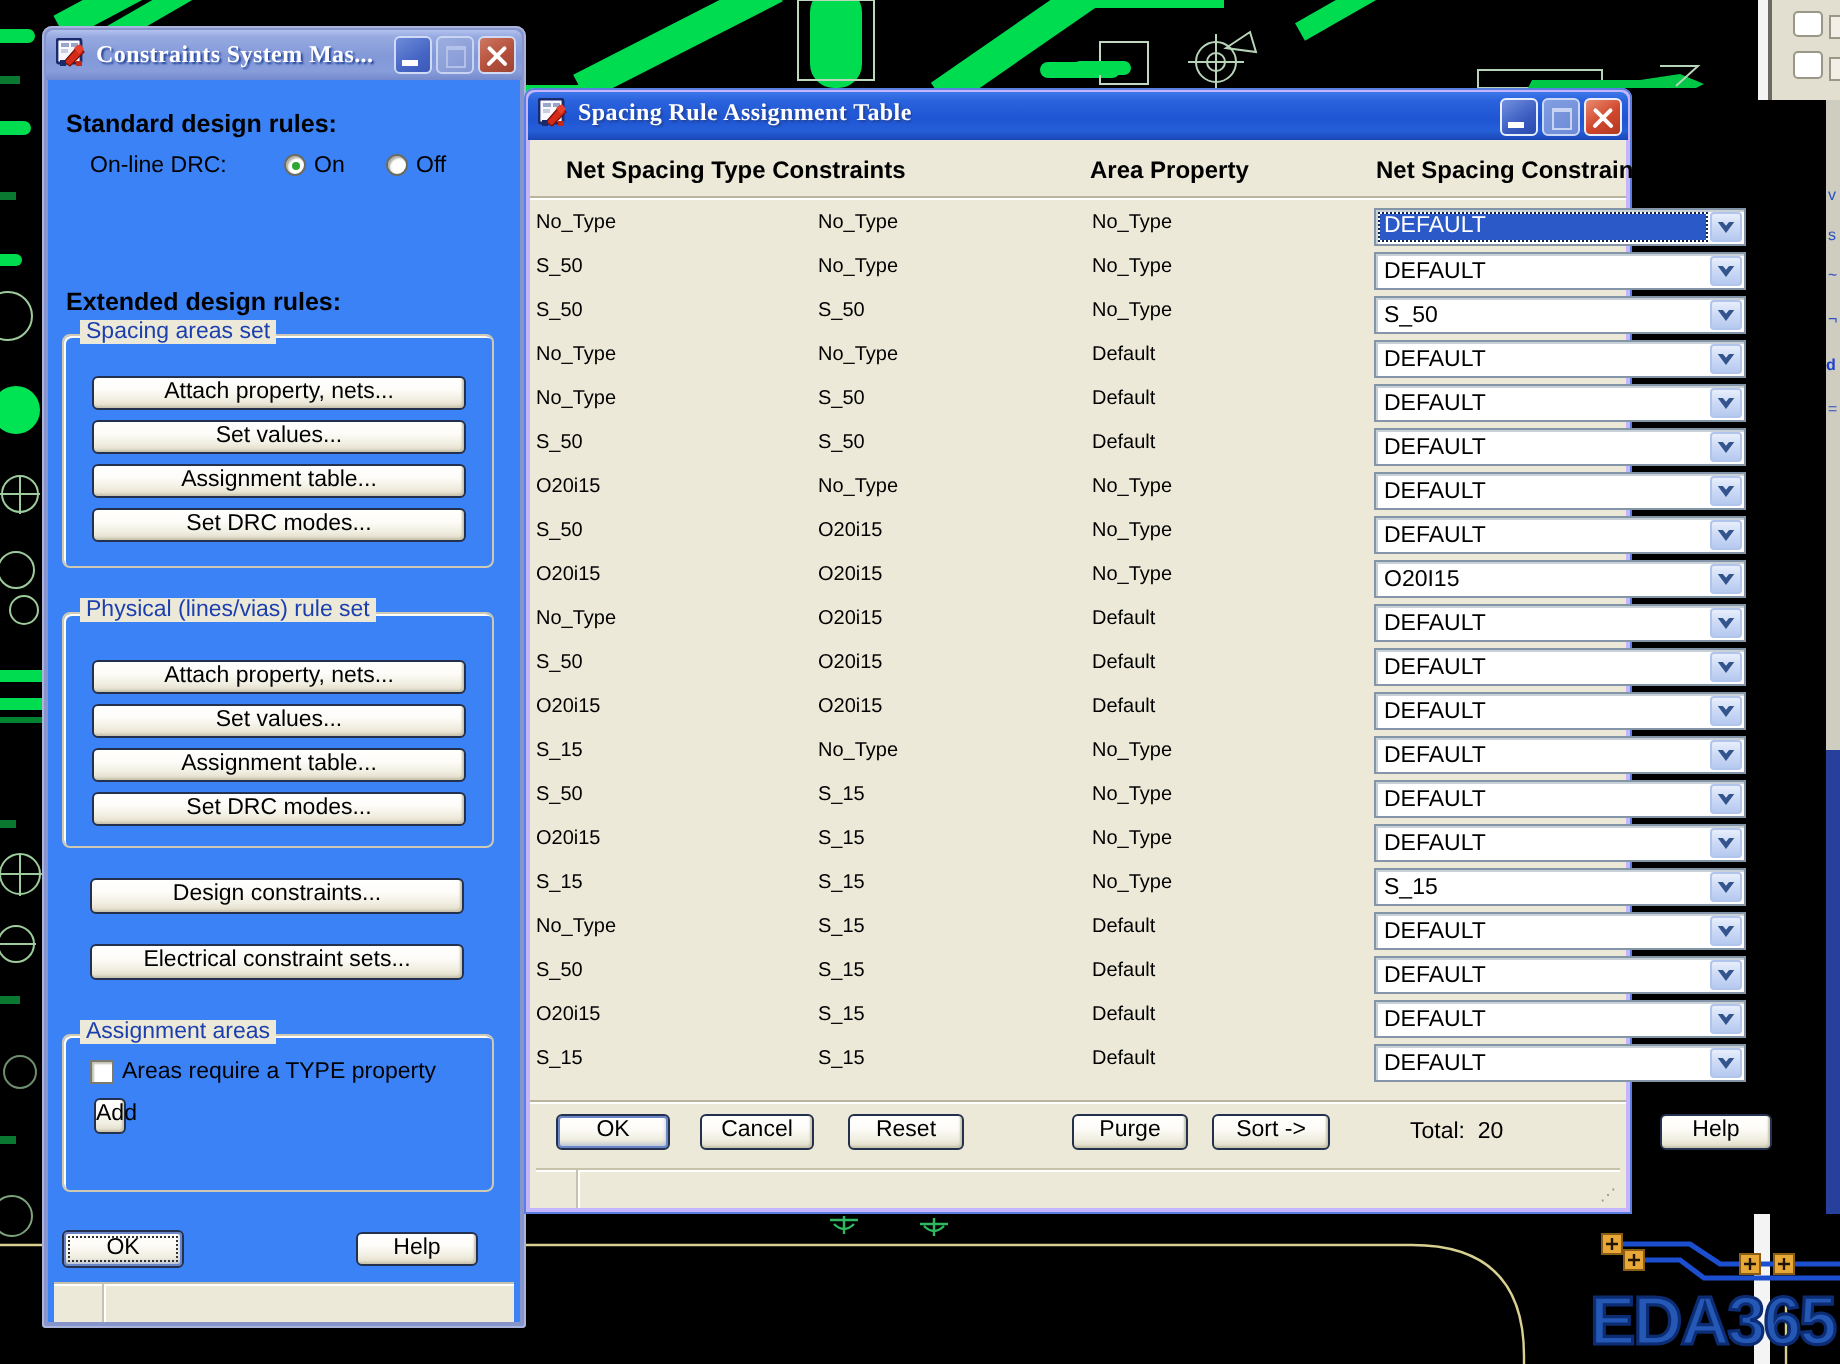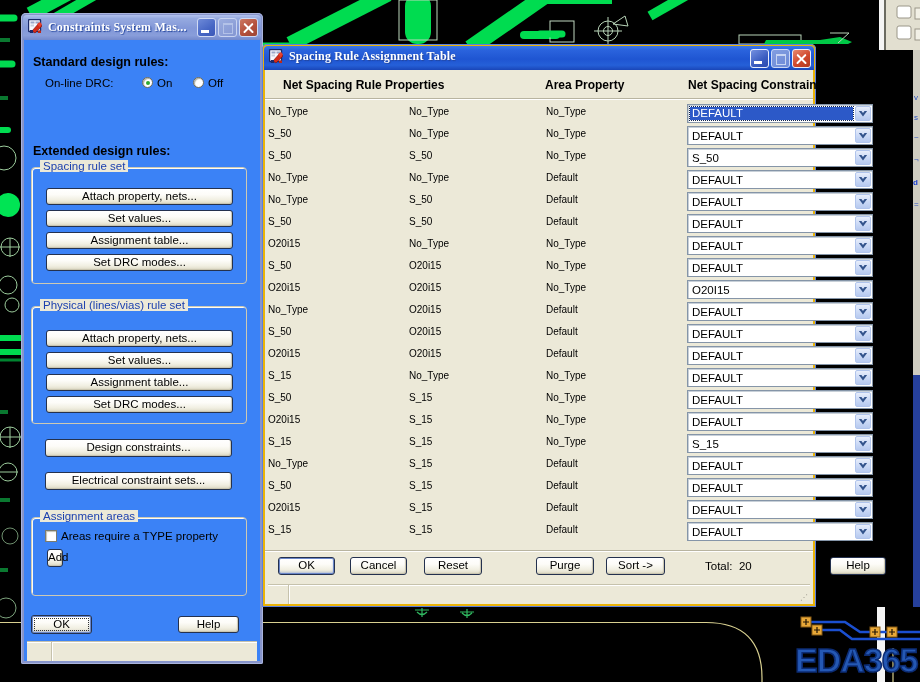--- a/index.html
+++ b/index.html
@@ -7,21 +7,21 @@
 #stage{position:relative;width:920px;height:682px}
 .abs{position:absolute}
 
 
 .dlg{position:absolute;border-radius:5px 5px 0 0}
 #d1{left:21px;top:13px;width:242px;height:651px;background:#8795cb;
  box-shadow:inset 0 0 0 1px #aab4dd;border-radius:5px 5px 2px 2px}
 #d1 .tbar{position:absolute;left:2px;top:2px;right:2px;height:25px;border-radius:4px 4px 0 0;
  background:linear-gradient(#b2c1ee 0%,#96aae0 14%,#8398d8 52%,#889dda 82%,#7389cc 100%)}
 #d1 .body{position:absolute;left:3px;top:27px;right:3px;bottom:3px;background:#3b82f6}
-#d2{left:262px;top:44px;width:554px;height:563px;background:#eab308;border-radius:5px 5px 0 0;
+#d2{left:262px;top:44px;width:554px;height:563px;background:#c4b5fd;border-radius:5px 5px 0 0;
  box-shadow:inset 0 0 0 1px #5b7fe0}
 #d2 .tbar{position:absolute;left:2px;top:2px;right:2px;height:24px;border-radius:4px 4px 0 0;
  background:linear-gradient(#3d77e8 0%,#2a63dd 18%,#1f55d2 55%,#2560d8 80%,#1a46b8 100%)}
 #d2 .body{position:absolute;left:3px;top:26px;right:3px;bottom:3px;background:#ece9d8}
 .ttext{position:absolute;top:4px;color:#fff;font-family:"Liberation Serif",serif;font-weight:700;
  font-size:12px;letter-spacing:.2px;text-shadow:1px 1px 1px #23459c;white-space:nowrap;overflow:hidden}
 .capbtns{position:absolute;top:3px;right:3px;display:flex;gap:2px}
 .cb{width:19px;height:19px;border-radius:3px;border:1px solid #e8eefc;position:relative;
  font-size:11px;color:#fff}
 .cb.min{background:linear-gradient(145deg,#7490e0,#3a5cc0 60%,#2a4ab0)}
@@ -209,21 +209,21 @@
 
   <div class="lbl b" style="left:9px;top:15px">Standard design rules:</div>
   <div class="lbl" style="left:21px;top:37px">On-line DRC:</div>
   <div class="radio on" style="left:118px;top:37px"></div>
   <div class="lbl" style="left:133px;top:37px">On</div>
   <div class="radio" style="left:169px;top:37px"></div>
   <div class="lbl" style="left:184px;top:37px">Off</div>
   <div class="lbl b" style="left:9px;top:104px">Extended design rules:</div>
 
   <div class="grp" style="left:7px;top:127px;width:216px;height:117px">
-   <span class="cap">Spacing rule set</span>
+   <span class="cap">Spacing areas set</span>
    <div class="btn" style="left:14px;top:20px;width:187px;height:17px">Attach property, nets...</div>
    <div class="btn" style="left:14px;top:42px;width:187px;height:17px">Set values...</div>
    <div class="btn" style="left:14px;top:64px;width:187px;height:17px">Assignment table...</div>
    <div class="btn" style="left:14px;top:86px;width:187px;height:17px">Set DRC modes...</div>
   </div>
 
   <div class="grp" style="left:7px;top:266px;width:216px;height:118px">
    <span class="cap">Physical (lines/vias) rule set</span>
    <div class="btn" style="left:14px;top:23px;width:187px;height:17px">Attach property, nets...</div>
    <div class="btn" style="left:14px;top:45px;width:187px;height:17px">Set values...</div>
@@ -263,21 +263,21 @@
 </svg>
   <div class="ttext" style="left:25px;top:3px">Spacing Rule Assignment Table</div>
   <div class="capbtns">
           <div class="cb min"></div>
           <div class="cb max"></div>
           <div class="cb cls"></div>
         </div>
  </div>
  <div class="body">
 
-  <div class="hd" style="left:18px;top:8px">Net Spacing Rule Properties</div>
+  <div class="hd" style="left:18px;top:8px">Net Spacing Type Constraints</div>
   <div class="hd" style="left:280px;top:8px">Area Property</div>
   <div class="hd" style="left:423px;top:8px">Net Spacing Constraint Set</div>
   <div class="sep" style="top:28px"></div>
   <div style="position:absolute;left:0;top:30px;right:0;height:450px" id="tbl">
 <div class="rt" style="top:6px;left:3px">No_Type</div>
 <div class="rt" style="top:6px;left:144px">No_Type</div>
 <div class="rt" style="top:6px;left:281px">No_Type</div>
 <div class="cmb" style="top:4px">
             <div class="csel">DEFAULT</div>
             <div class="cbtn">

